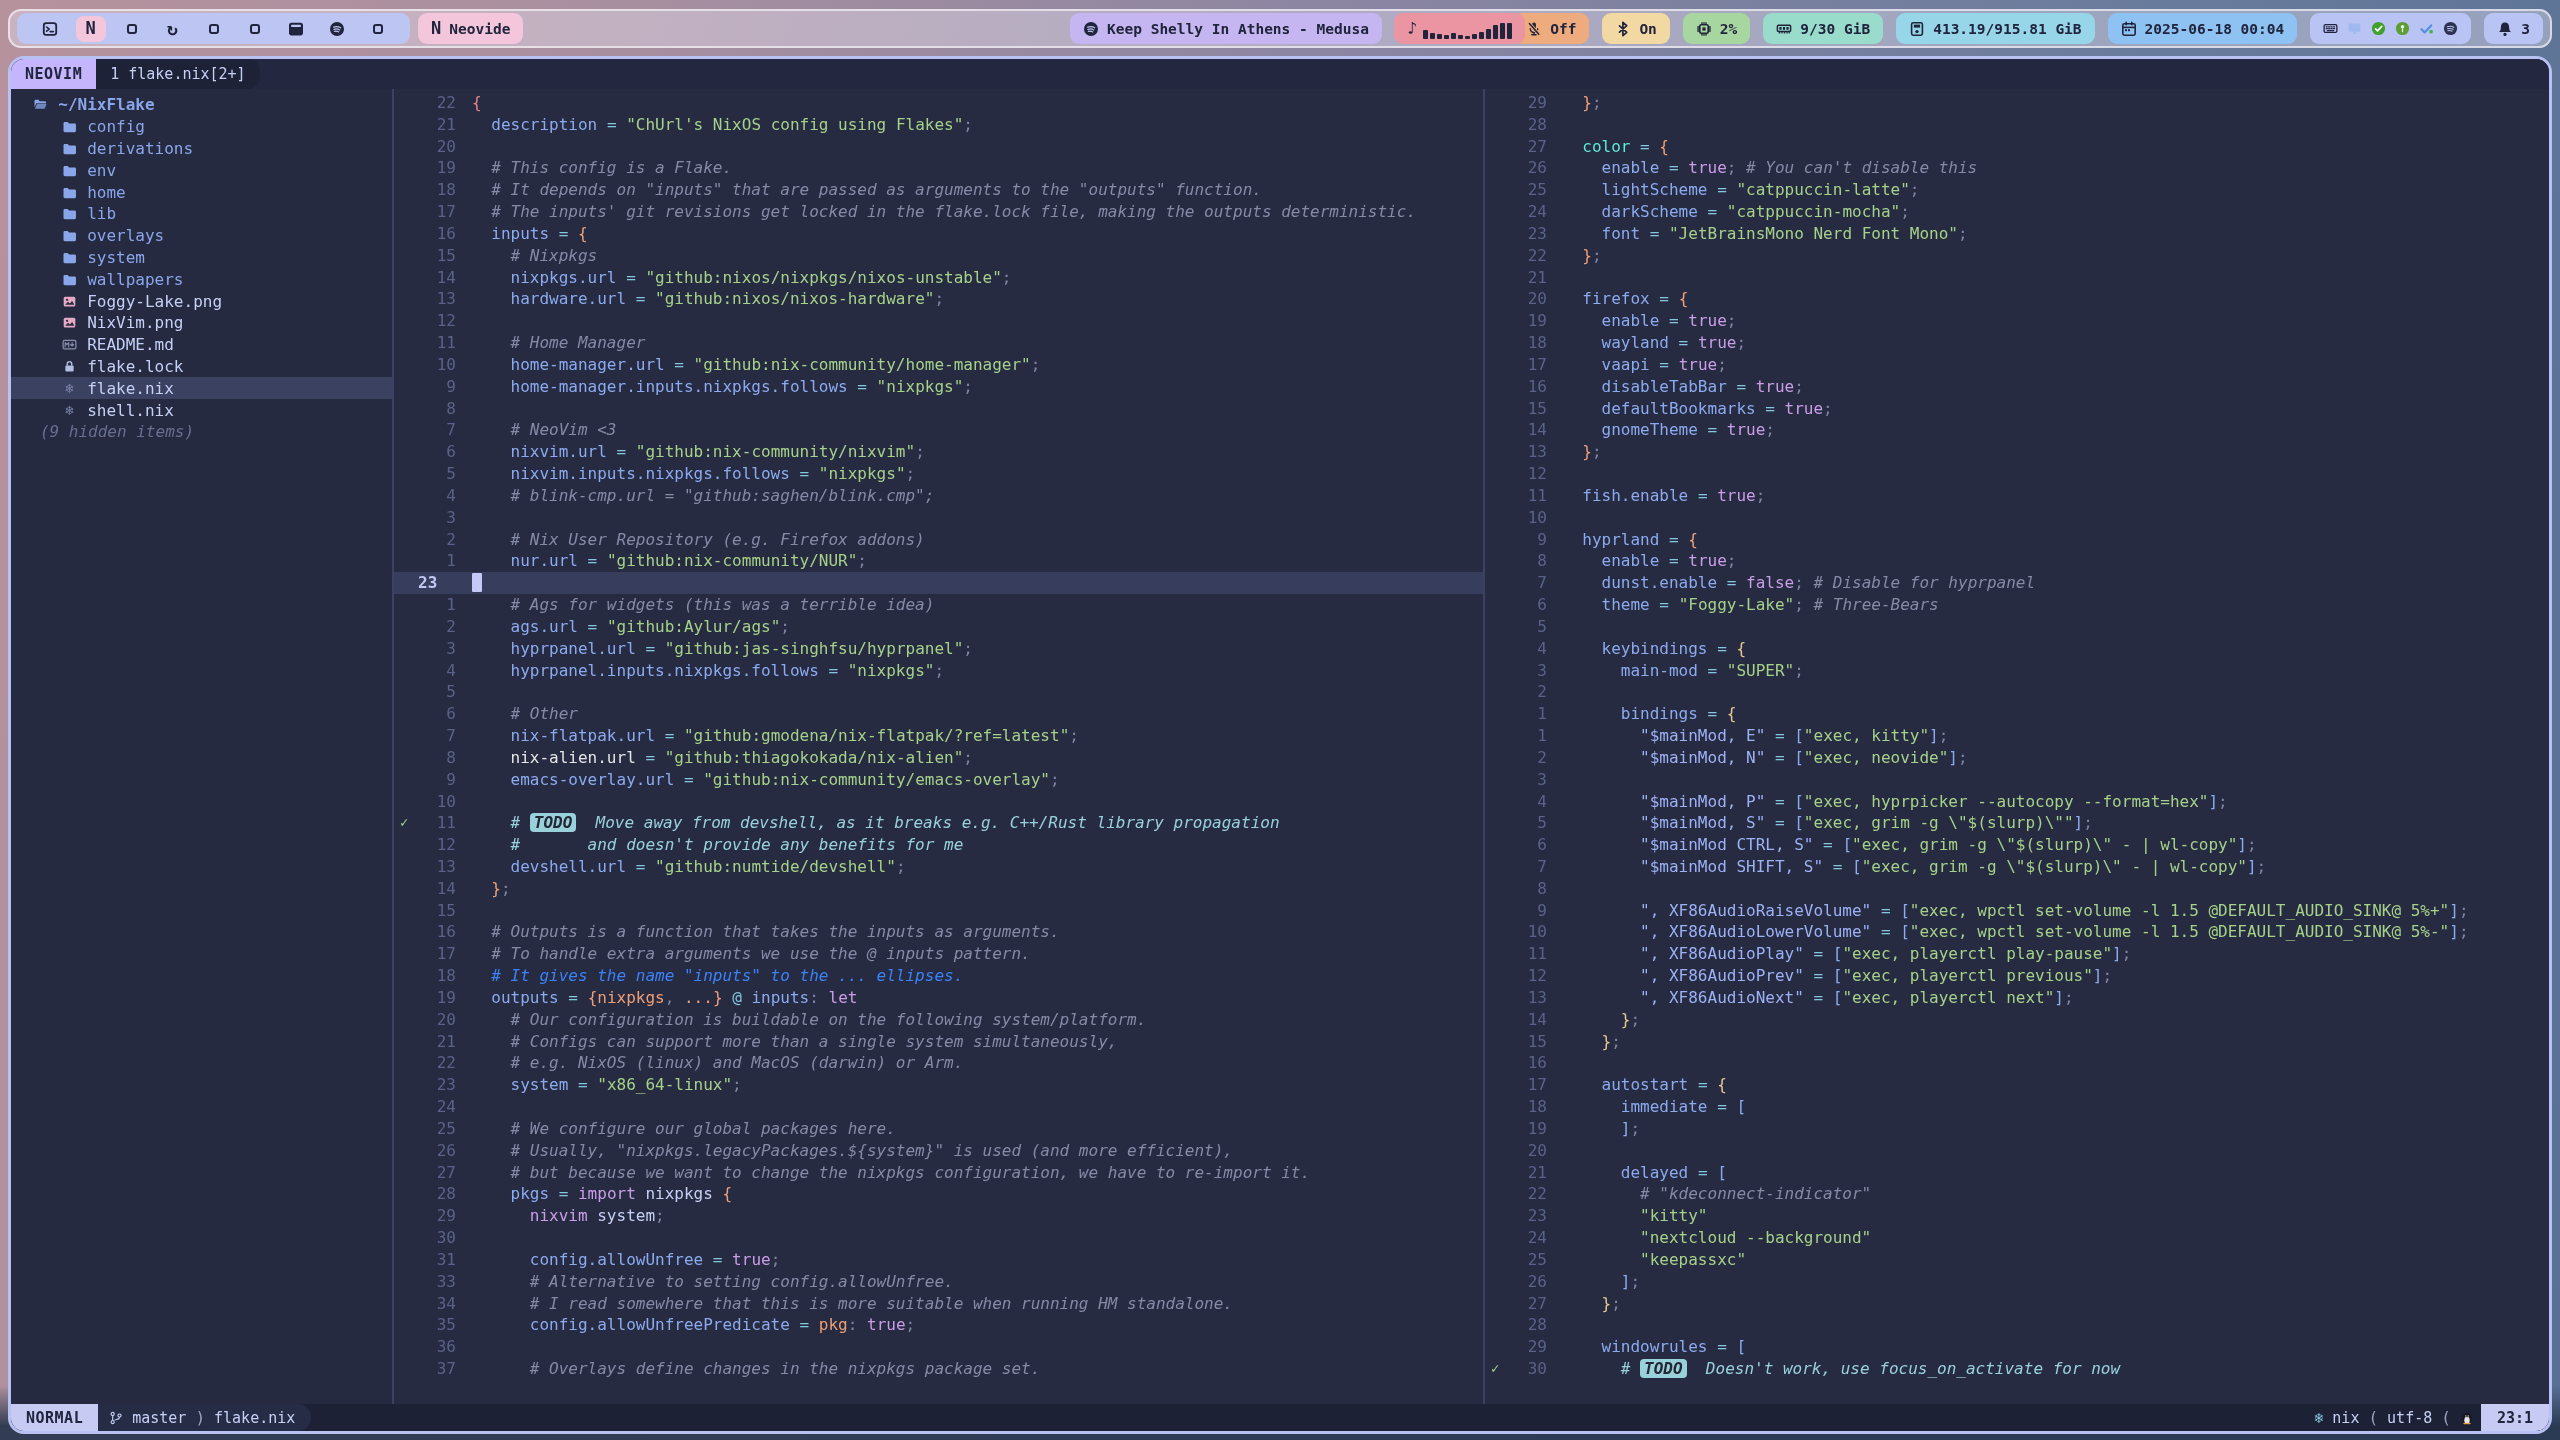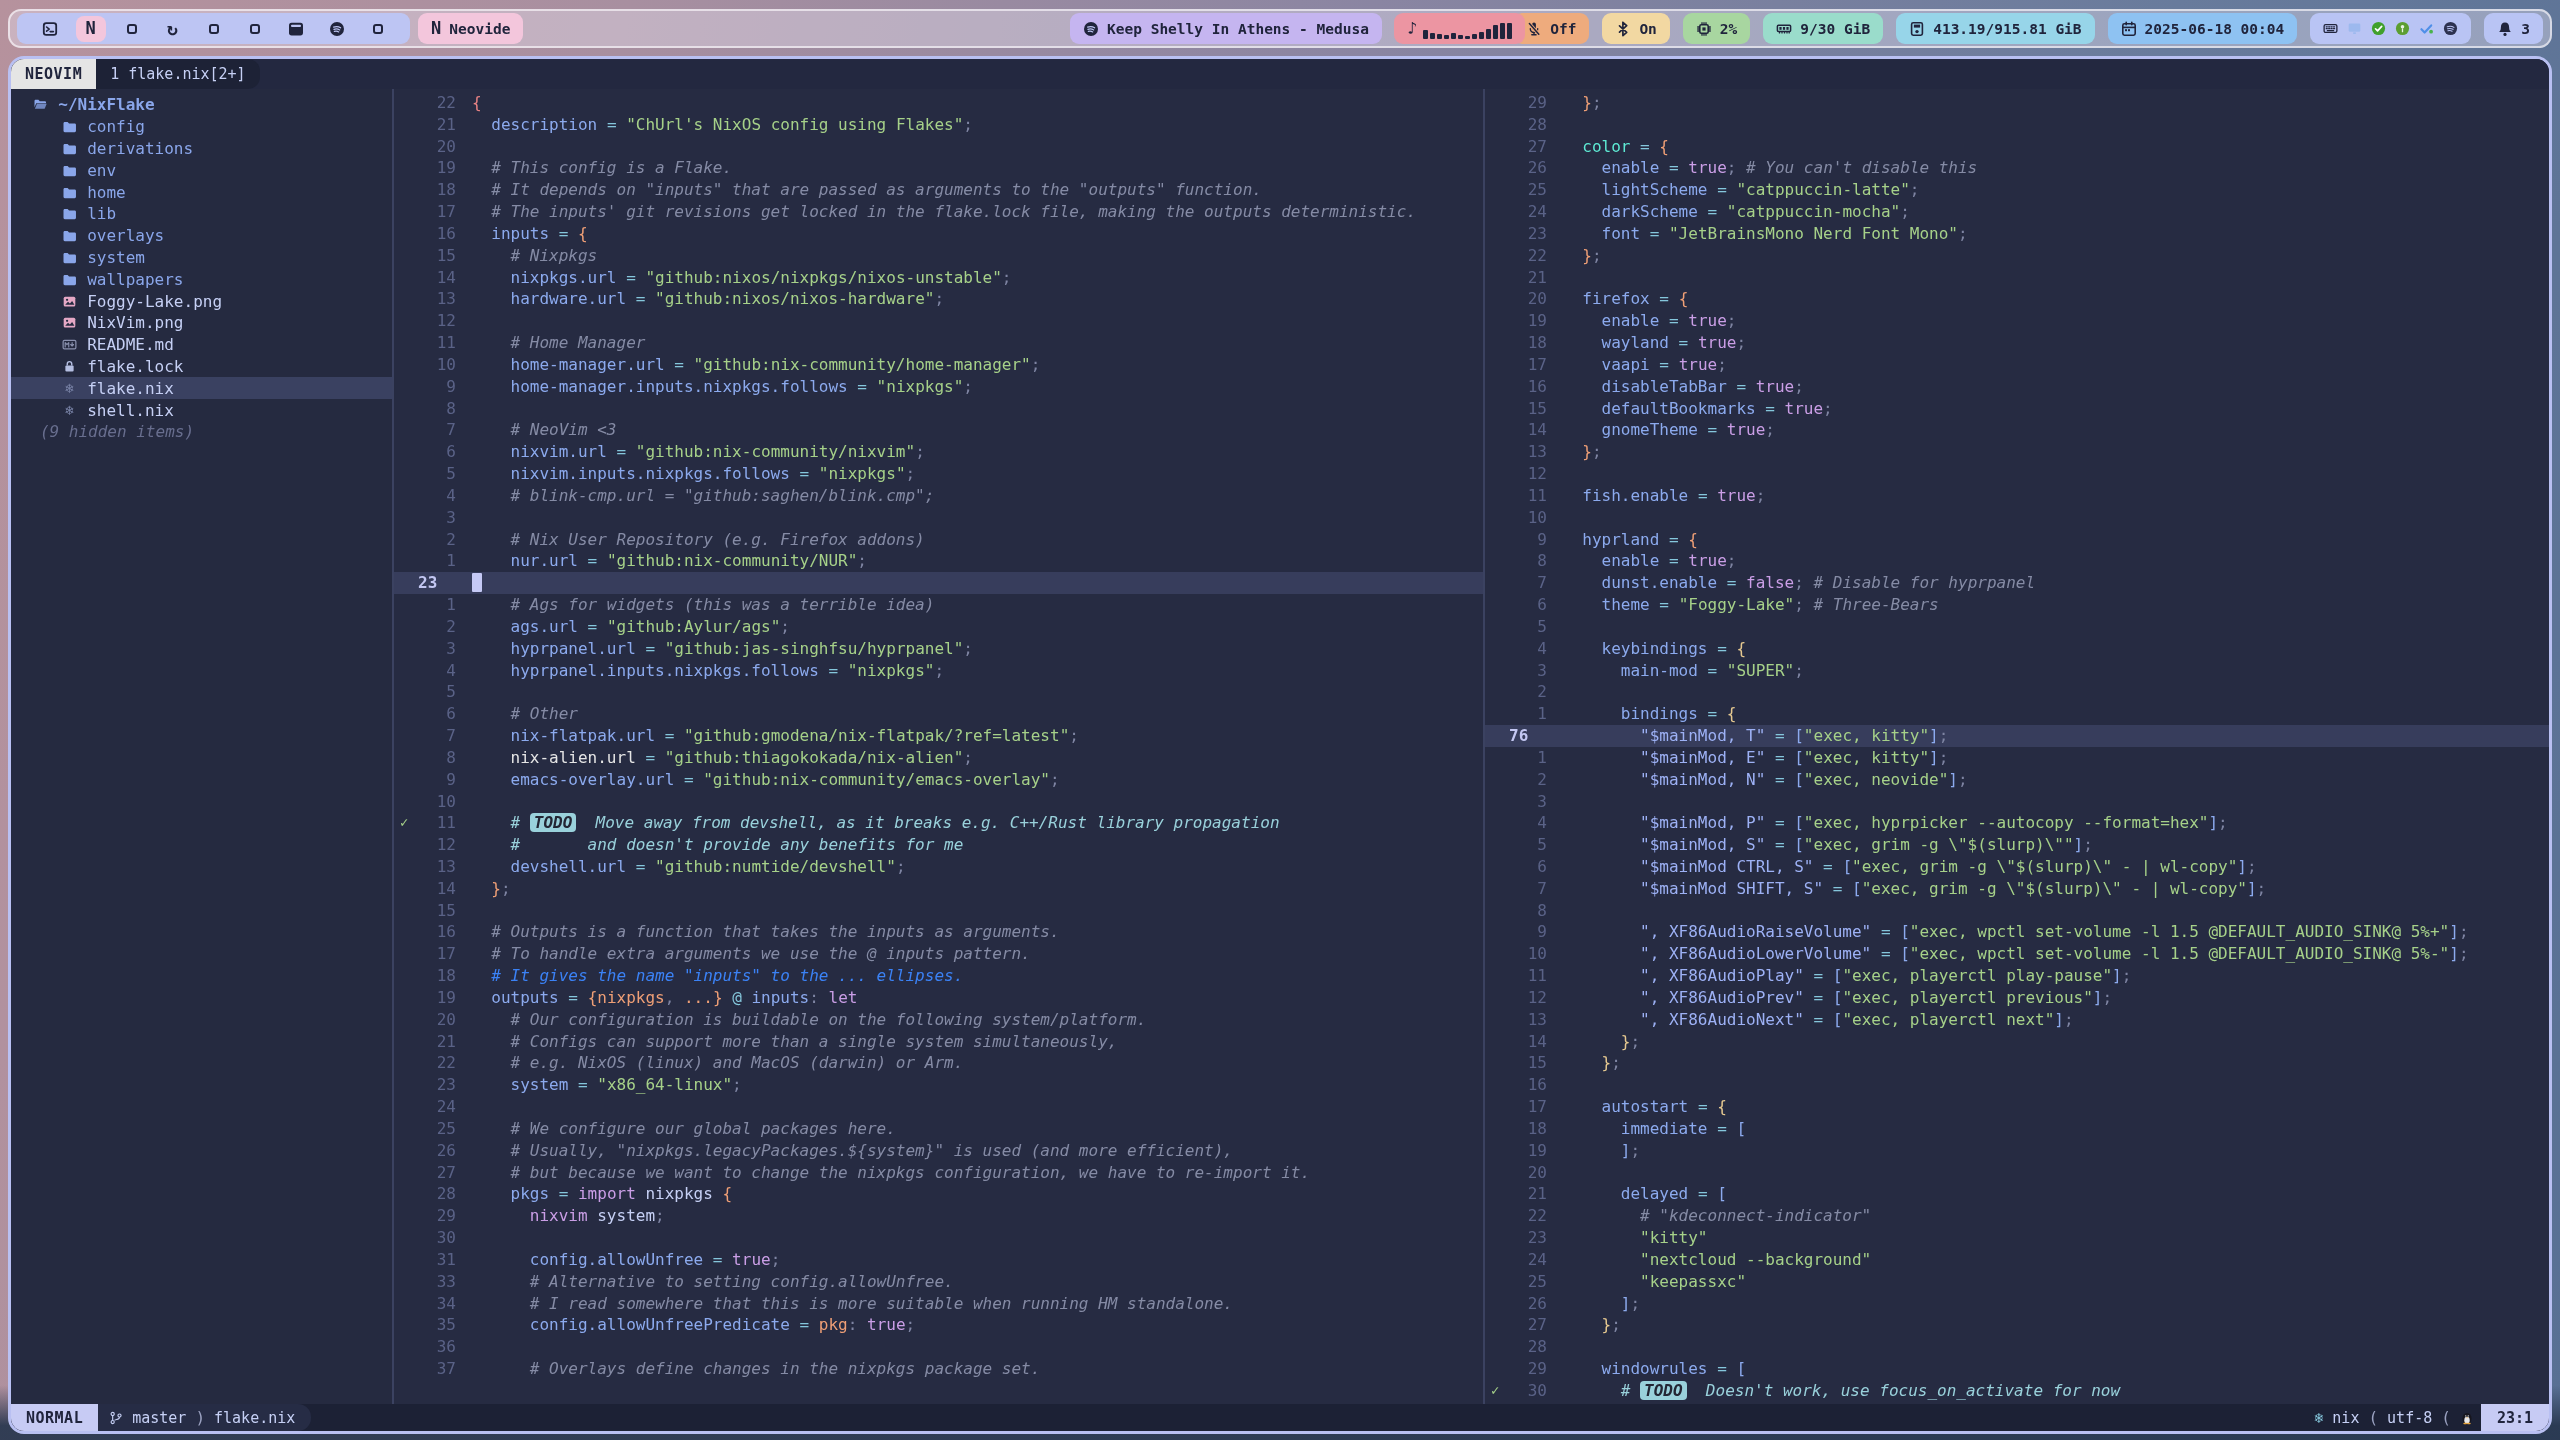--- a/index.html
+++ b/index.html
@@ -50,21 +50,21 @@
   .icon{ display:inline-flex; align-items:center; justify-content:center; }
 
   
   .window{
     position:absolute; left:8px; top:56px; width:2544px; height:1378px;
     background:#262b42; border:3px solid #b9c0f2; border-radius:16px;
     overflow:hidden; display:flex; flex-direction:column;
   }
   .tabline{ height:30px; display:flex; flex:none; background:#232840; }
   .tab{ display:flex; align-items:center; padding:0 14px; font-size:15px; }
-  .tab-active{ background:#e5e5e5; color:#20243c; font-weight:700; letter-spacing:.5px; }
+  .tab-active{ background:#c4b5fd; color:#20243c; font-weight:700; letter-spacing:.5px; }
   .tab-buffer{ background:#1d2236; color:#c6d0f5; border-radius:0 12px 12px 0; }
   .main{ flex:1; display:flex; min-height:0; }
 
   
   .sidebar{ width:381px; flex:none; background:#252a40; padding-top:5px; overflow:hidden; }
   .trow{ height:21.8px; display:flex; align-items:center; font-size:16px; color:#c6d0f5; white-space:pre; }
   .trow .ticon{ width:20px; margin-right:8px; display:inline-flex; justify-content:center; flex:none; }
   .trow.dir{ color:#8aa6ea; }
   .trow.root{ color:#8aa6ea; font-weight:700; }
   .trow.sel{ background:#3a4161; }
@@ -464,21 +464,20 @@
         <div class="crow"><span class="sign"></span><span class="num">10</span><span class="code"></span></div>
         <div class="crow"><span class="sign"></span><span class="num">9</span><span class="code">  <span style="color:#8caaee">hyprland</span> <span style="color:#85c7dc">=</span> <span style="color:#ef9f76">{</span></span></div>
         <div class="crow"><span class="sign"></span><span class="num">8</span><span class="code">    <span style="color:#8caaee">enable</span> <span style="color:#85c7dc">=</span> <span style="color:#ca9ee6">true</span><span style="color:#7f85a3">;</span></span></div>
         <div class="crow"><span class="sign"></span><span class="num">7</span><span class="code">    <span style="color:#8caaee">dunst.enable</span> <span style="color:#85c7dc">=</span> <span style="color:#ca9ee6">false</span><span style="color:#7f85a3">;</span> <span style="color:#858ba5;font-style:italic"># Disable for hyprpanel</span></span></div>
         <div class="crow"><span class="sign"></span><span class="num">6</span><span class="code">    <span style="color:#8caaee">theme</span> <span style="color:#85c7dc">=</span> <span style="color:#a6d189">"Foggy-Lake"</span><span style="color:#7f85a3">;</span> <span style="color:#858ba5;font-style:italic"># Three-Bears</span></span></div>
         <div class="crow"><span class="sign"></span><span class="num">5</span><span class="code"></span></div>
         <div class="crow"><span class="sign"></span><span class="num">4</span><span class="code">    <span style="color:#8caaee">keybindings</span> <span style="color:#85c7dc">=</span> <span style="color:#e5c890">{</span></span></div>
         <div class="crow"><span class="sign"></span><span class="num">3</span><span class="code">      <span style="color:#8caaee">main-mod</span> <span style="color:#85c7dc">=</span> <span style="color:#a6d189">"SUPER"</span><span style="color:#7f85a3">;</span></span></div>
         <div class="crow"><span class="sign"></span><span class="num">2</span><span class="code"></span></div>
         <div class="crow"><span class="sign"></span><span class="num">1</span><span class="code">      <span style="color:#8caaee">bindings</span> <span style="color:#85c7dc">=</span> <span style="color:#e5c890">{</span></span></div>
-        <div class="crow cur"><span class="sign"></span><span class="num curnum">76</span><span class="code">        <span style="color:#9db1f5">"$mainMod, T"</span> <span style="color:#85c7dc">=</span> <span style="color:#8caaee">[</span><span style="color:#a6d189">"exec, kitty"</span><span style="color:#8caaee">]</span><span style="color:#7f85a3">;</span></span></div>
         <div class="crow"><span class="sign"></span><span class="num">1</span><span class="code">        <span style="color:#9db1f5">"$mainMod, E"</span> <span style="color:#85c7dc">=</span> <span style="color:#8caaee">[</span><span style="color:#a6d189">"exec, kitty"</span><span style="color:#8caaee">]</span><span style="color:#7f85a3">;</span></span></div>
         <div class="crow"><span class="sign"></span><span class="num">2</span><span class="code">        <span style="color:#9db1f5">"$mainMod, N"</span> <span style="color:#85c7dc">=</span> <span style="color:#8caaee">[</span><span style="color:#a6d189">"exec, neovide"</span><span style="color:#8caaee">]</span><span style="color:#7f85a3">;</span></span></div>
         <div class="crow"><span class="sign"></span><span class="num">3</span><span class="code"></span></div>
         <div class="crow"><span class="sign"></span><span class="num">4</span><span class="code">        <span style="color:#9db1f5">"$mainMod, P"</span> <span style="color:#85c7dc">=</span> <span style="color:#8caaee">[</span><span style="color:#a6d189">"exec, hyprpicker --autocopy --format=hex"</span><span style="color:#8caaee">]</span><span style="color:#7f85a3">;</span></span></div>
         <div class="crow"><span class="sign"></span><span class="num">5</span><span class="code">        <span style="color:#9db1f5">"$mainMod, S"</span> <span style="color:#85c7dc">=</span> <span style="color:#8caaee">[</span><span style="color:#a6d189">"exec, grim -g \"$(slurp)\""</span><span style="color:#8caaee">]</span><span style="color:#7f85a3">;</span></span></div>
         <div class="crow"><span class="sign"></span><span class="num">6</span><span class="code">        <span style="color:#9db1f5">"$mainMod CTRL, S"</span> <span style="color:#85c7dc">=</span> <span style="color:#8caaee">[</span><span style="color:#a6d189">"exec, grim -g \"$(slurp)\" - | wl-copy"</span><span style="color:#8caaee">]</span><span style="color:#7f85a3">;</span></span></div>
         <div class="crow"><span class="sign"></span><span class="num">7</span><span class="code">        <span style="color:#9db1f5">"$mainMod SHIFT, S"</span> <span style="color:#85c7dc">=</span> <span style="color:#8caaee">[</span><span style="color:#a6d189">"exec, grim -g \"$(slurp)\" - | wl-copy"</span><span style="color:#8caaee">]</span><span style="color:#7f85a3">;</span></span></div>
         <div class="crow"><span class="sign"></span><span class="num">8</span><span class="code"></span></div>
         <div class="crow"><span class="sign"></span><span class="num">9</span><span class="code">        <span style="color:#9db1f5">", XF86AudioRaiseVolume"</span> <span style="color:#85c7dc">=</span> <span style="color:#8caaee">[</span><span style="color:#a6d189">"exec, wpctl set-volume -l 1.5 @DEFAULT_AUDIO_SINK@ 5%+"</span><span style="color:#8caaee">]</span><span style="color:#7f85a3">;</span></span></div>
         <div class="crow"><span class="sign"></span><span class="num">10</span><span class="code">        <span style="color:#9db1f5">", XF86AudioLowerVolume"</span> <span style="color:#85c7dc">=</span> <span style="color:#8caaee">[</span><span style="color:#a6d189">"exec, wpctl set-volume -l 1.5 @DEFAULT_AUDIO_SINK@ 5%-"</span><span style="color:#8caaee">]</span><span style="color:#7f85a3">;</span></span></div>

